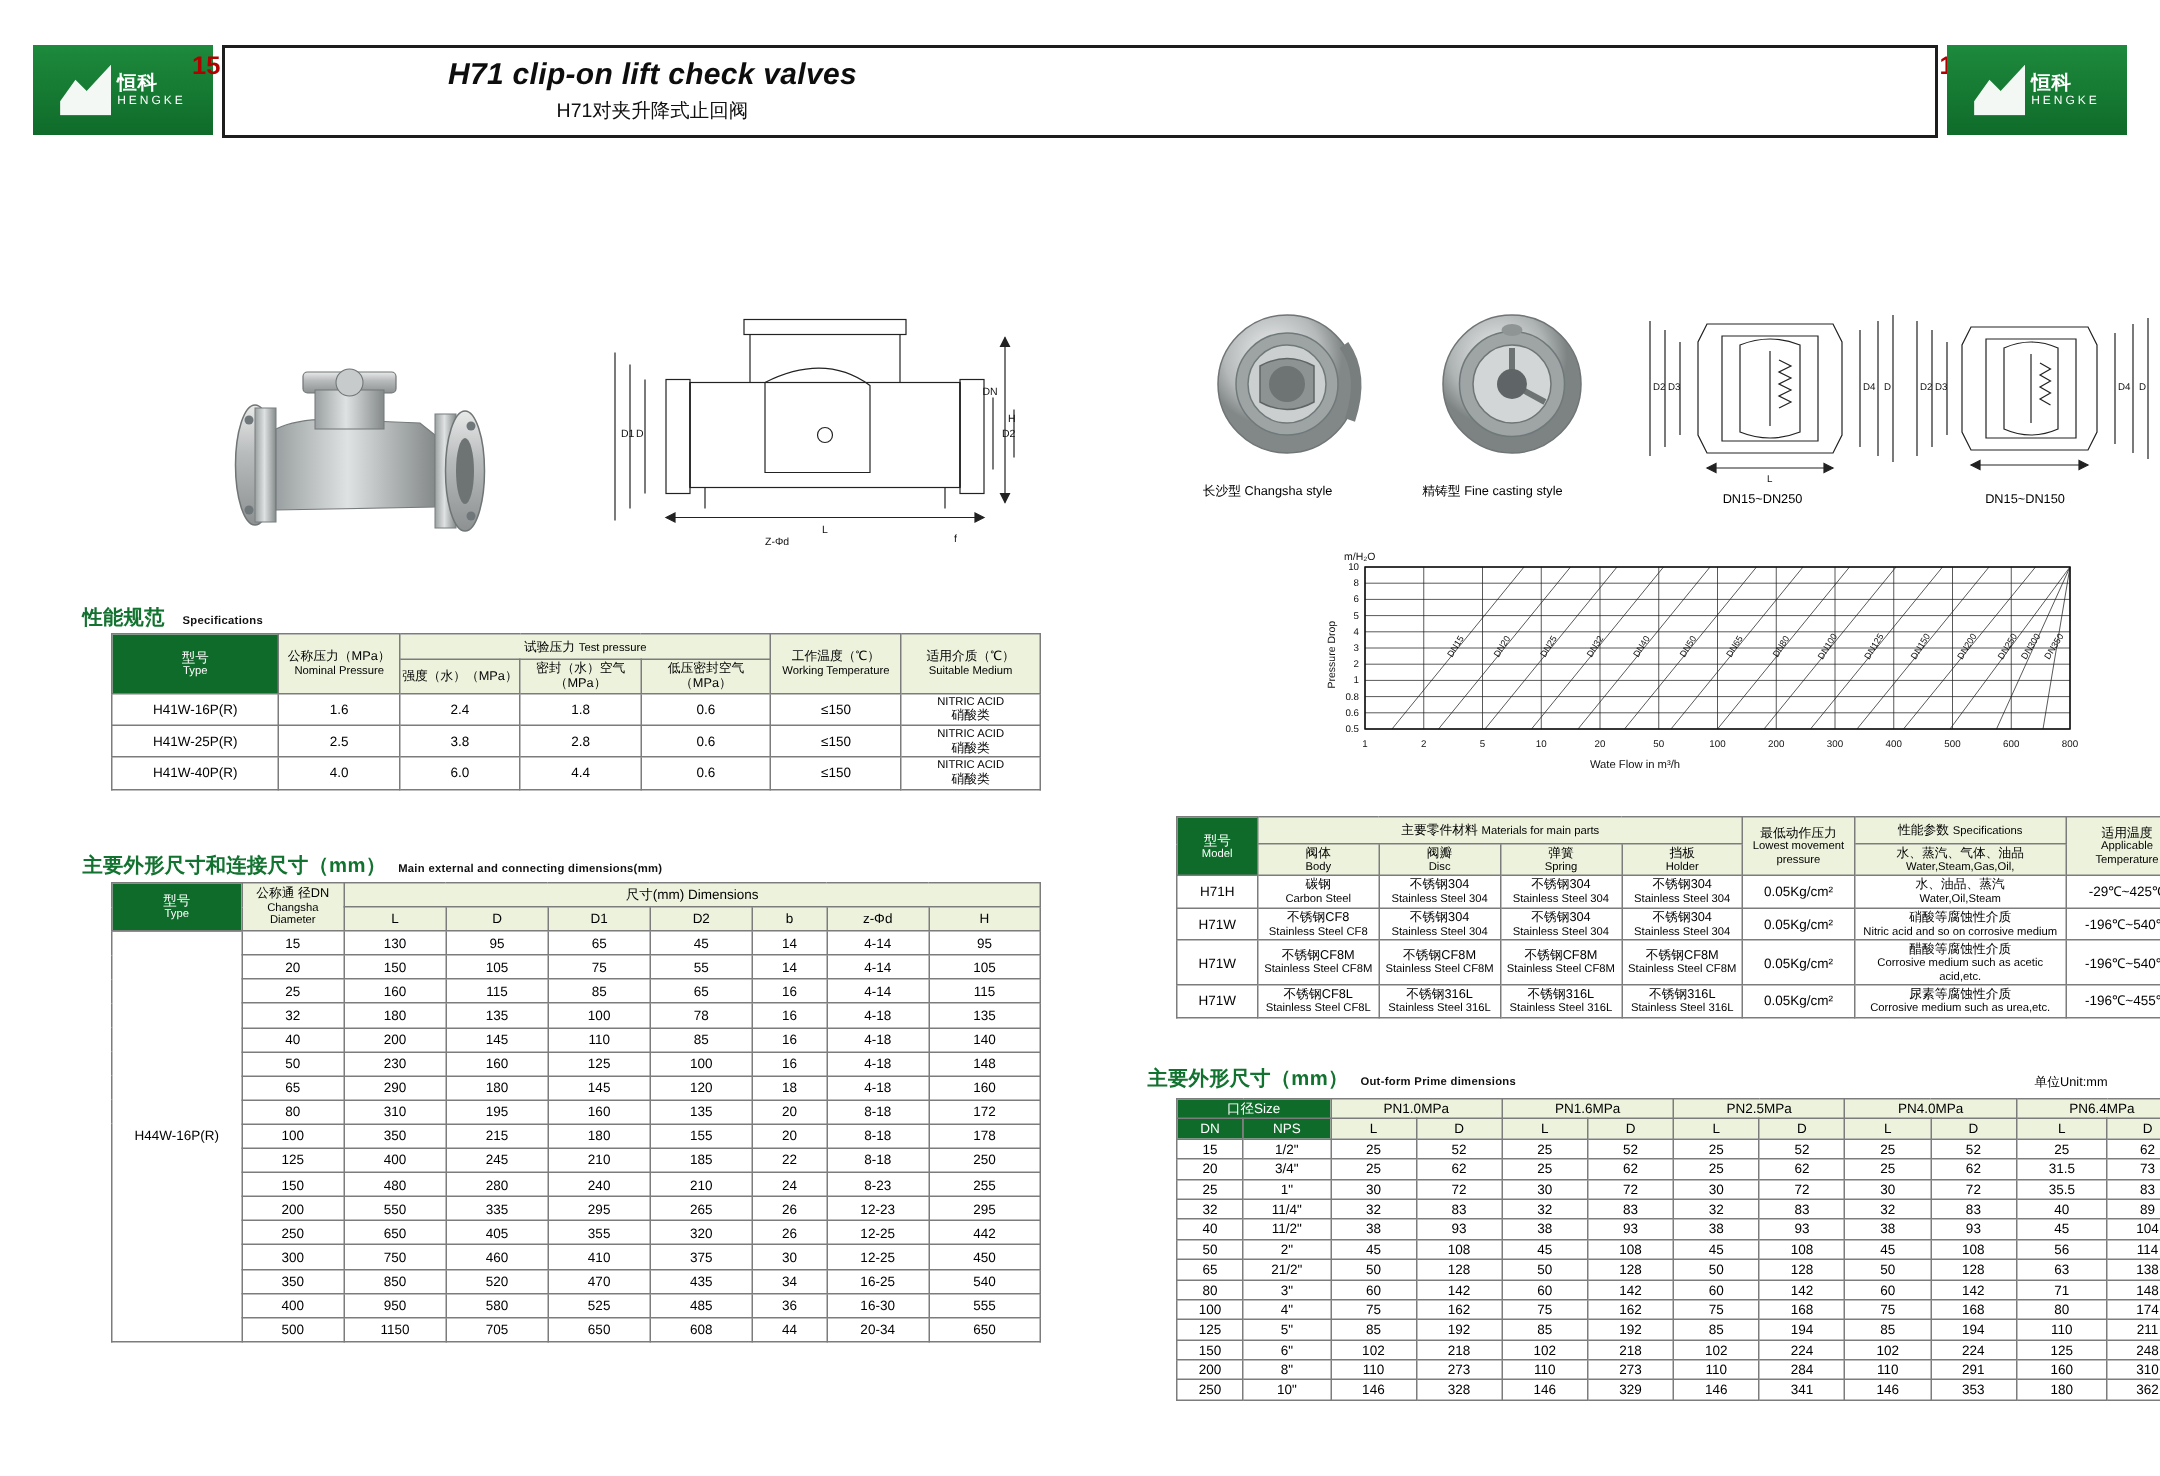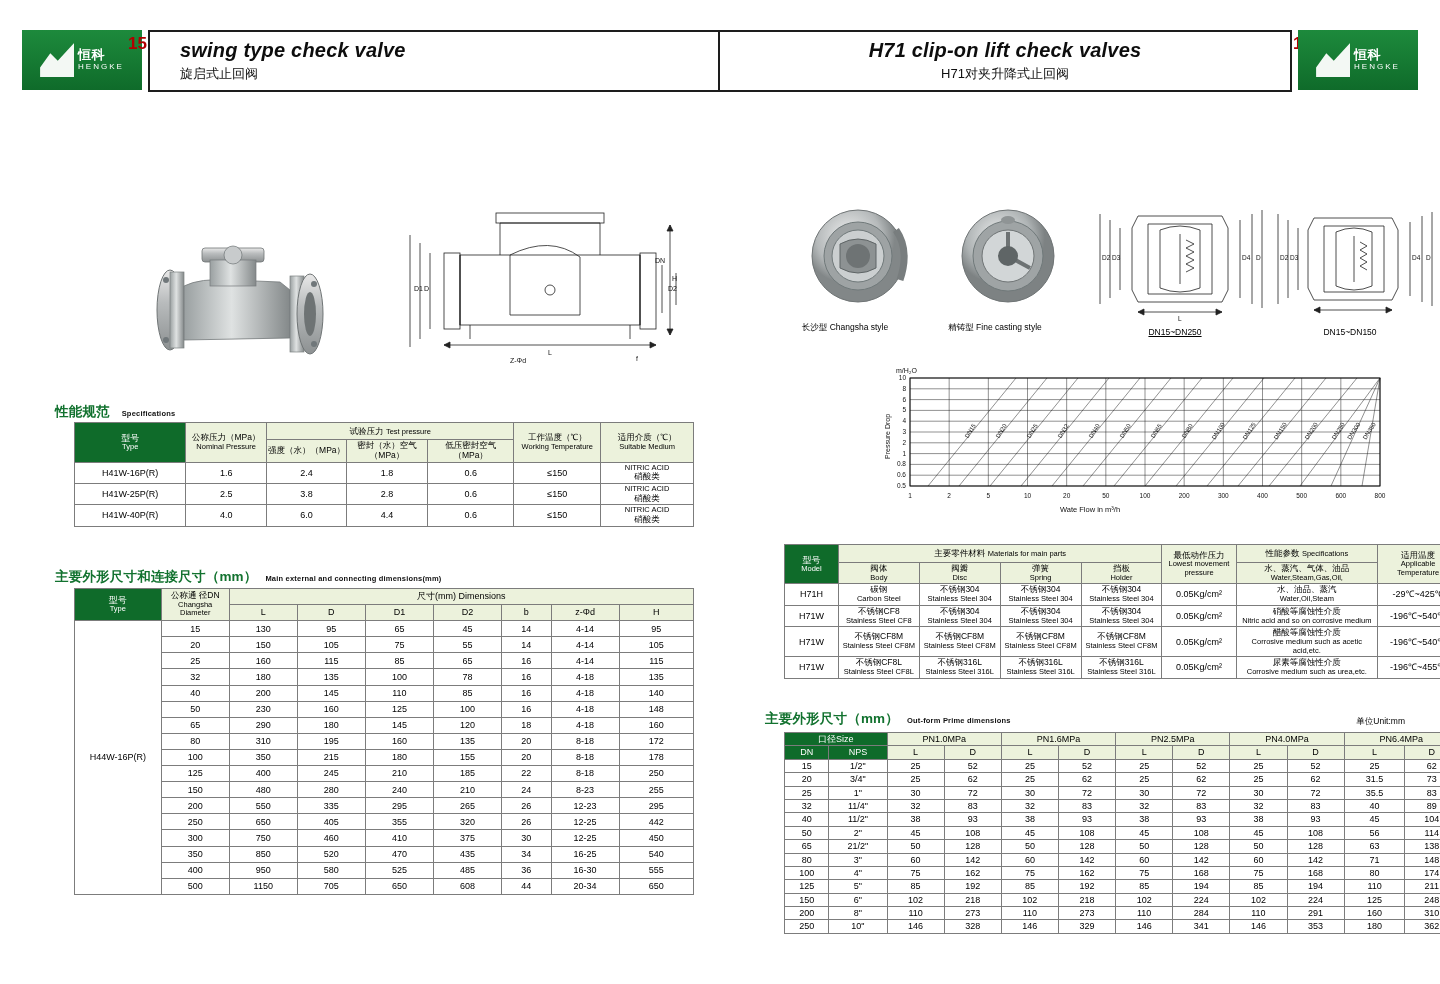--- a/index.html
+++ b/index.html
@@ -120,26 +120,20 @@
         <div class="logo-text">
           <span>恒科</span>
           <small>HENGKE</small>
         </div>
       </div>
     </div>
 
     <div class="pagenum p15">15</div>
 
     <div class="title-bar">
-      <div class="title-half left">
-        <div class="t-inner-left">
-          <div class="title-en">swing type check valve</div>
-          <div class="title-cn">旋启式止回阀</div>
-        </div>
-      </div>
       <div class="title-half right">
         <div class="t-inner-right">
           <div class="title-en">H71 clip-on lift check valves</div>
           <div class="title-cn">H71对夹升降式止回阀</div>
         </div>
       </div>
     </div>
 
     <div class="pagenum p16">16</div>
 
@@ -602,21 +596,21 @@
           <path d="M122 116 l-6 -3 v6 z" fill="#222"></path>
         </g>
         <g font-size="6.5" fill="#111">
           <text x="20" y="66">D3</text>
             <text x="10" y="66">D2</text>
           <text x="142" y="66">D4</text>
             <text x="156" y="66">D</text>
         </g>
       </svg>
 
-      <div class="cap" style="left:345px; top:155px;text-decoration:underline;">DN15~DN250</div>
+      <div class="cap" style="left:345px; top:155px;">DN15~DN250</div>
       <div class="cap" style="left:520px; top:155px;">DN15~DN150</div>
     </div>
 
     <div id="flow-chart">
       <svg viewBox="0 0 560 160" width="560" height="160">
         <g id="chart-grid" stroke="#222" stroke-width="0.5" fill="none">
             <line x1="70" x2="540" y1="14" y2="14"></line>
             <line x1="70" x2="540" y1="24.8" y2="24.8"></line>
             <line x1="70" x2="540" y1="35.6" y2="35.6"></line>
             <line x1="70" x2="540" y1="46.4" y2="46.4"></line>

